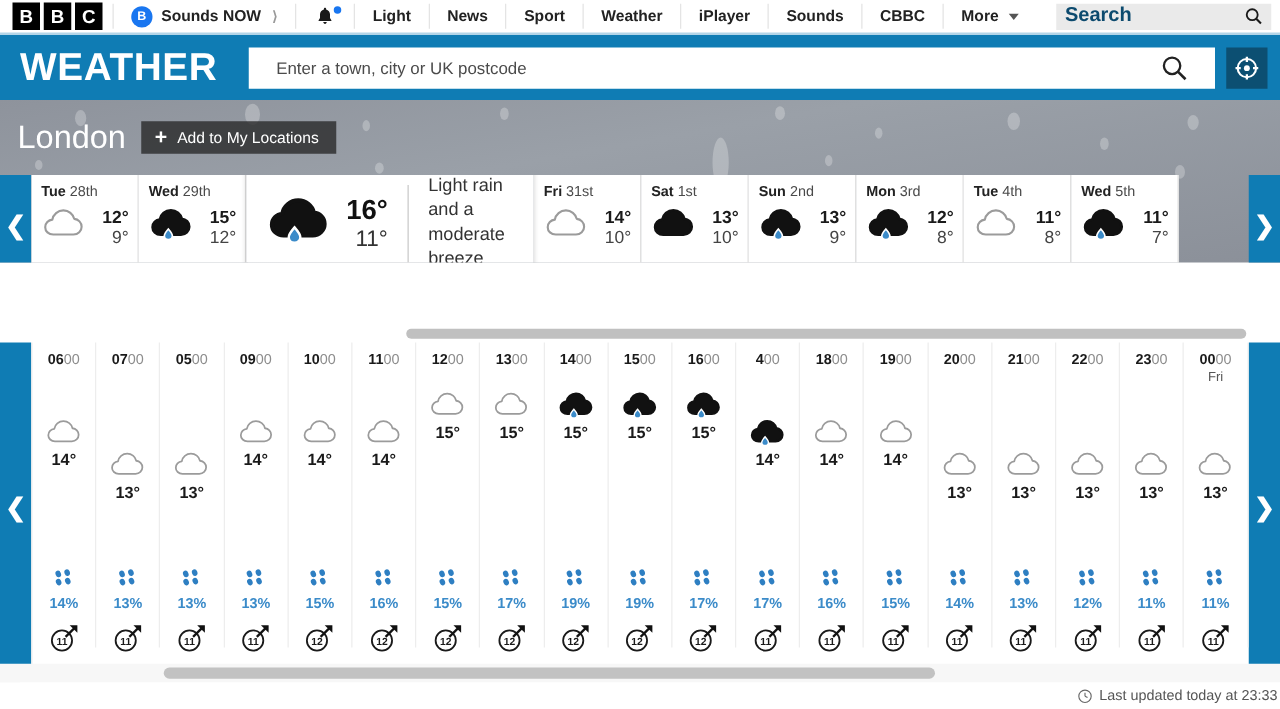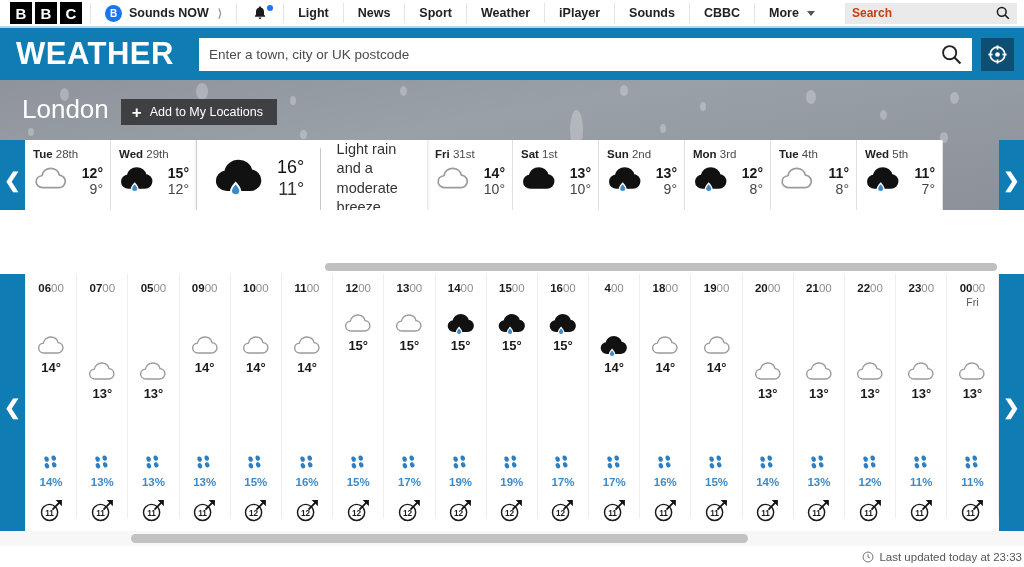--- a/index.html
+++ b/index.html
@@ -55,53 +55,53 @@
     width: 0; height: 0; border-left: 4px solid transparent;
     border-right: 4px solid transparent; border-top: 5px solid #555;
     margin-right: 14px;
   }
   .gsearch {
     margin-left: auto; display: flex; align-items: center;
     background: #eaeaea; width: 172px; height: 21px;
     align-self: center; margin-right: 7px; padding: 0 7px;
     justify-content: space-between;
   }
-  .gsearch span { font-size: 12px; font-weight: bold; color: #c2410c; }
+  .gsearch span { font-size: 16px; font-weight: bold; color: #0c4a6e; }
 
   
   .masthead {
     height: 52px; background: #0f7cb4; width: 1024px;
     display: flex; align-items: center; padding: 0 10px 0 16px;
   }
   .wx-title {
     color: #fff; font-size: 31px; font-weight: bold;
     letter-spacing: 0.5px; margin-right: 25px;
   }
   .wx-searchbox {
     flex: 1; height: 33px; background: #fff;
-    display: flex; align-items: center; padding: 0 10px;
+    display: flex; align-items: center; padding: 0 22px;
     justify-content: space-between;
   }
   .wx-searchbox .ph { font-size: 13.5px; color: #4b4b4b; }
   .loc-btn {
     width: 33px; height: 33px; background: #0c4f72;
     display: flex; align-items: center; justify-content: center;
     margin-left: 9px;
   }
 
   
   .hero {
     position: relative; height: 130px; width: 1024px;
     background: linear-gradient(170deg,#8e939c 0%,#9aa0a8 40%,#8b9099 100%);
     overflow: hidden;
   }
   .drop { position: absolute; background: rgba(255,255,255,0.26); border-radius: 50%; }
   .hero-row {
-    position: absolute; left: 22px; top: 14px;
-    display: flex; align-items: flex-end; gap: 12px; z-index: 3;
+    position: absolute; left: 14px; top: 14px;
+    display: flex; align-items: center; gap: 12px; z-index: 3;
   }
   .city-name { color: #fff; font-size: 26px; font-weight: 400; }
   .add-loc {
     background: rgba(38,38,38,0.78); color: #fff;
     height: 26px; display: flex; align-items: center; gap: 8px;
     padding: 0 14px 0 11px; font-size: 12.5px;
   }
   .plus-ic { font-size: 17px; font-weight: bold; line-height: 1; }
 
   
@@ -130,21 +130,21 @@
 
   
   .daycard.sel {
     width: 230px; height: 118px; margin-top: -22px;
     border: none; box-shadow: 0 0 4px rgba(0,0,0,0.18);
     padding: 12px 14px 0 16px; z-index: 6;
   }
   .daycard.sel .dlabel { font-size: 17px; }
   .sel-body { display: flex; align-items: center; margin-top: 10px; }
   .sel-temps { margin-left: 12px; text-align: right; line-height: 1.18; }
-  .sel-hi { font-size: 18px; font-weight: normal; color: #111; }
+  .sel-hi { font-size: 22px; font-weight: bold; color: #111; }
   .sel-lo { font-size: 18px; color: #333; }
   .sel-div { width: 1px; background: #c9c9c9; height: 62px; margin: 0 16px; }
   .sel-desc { font-size: 14.5px; color: #333; line-height: 1.33; }
 
   
   .dayscrollbar-wrap {
     position: absolute; left: 0; top: 260px; width: 1024px; height: 14px;
     background: #ffffff; z-index: 7;
   }
   .dayscroll-track { position: absolute; left: 25px; right: 25px; top: 3px; height: 8px; }

